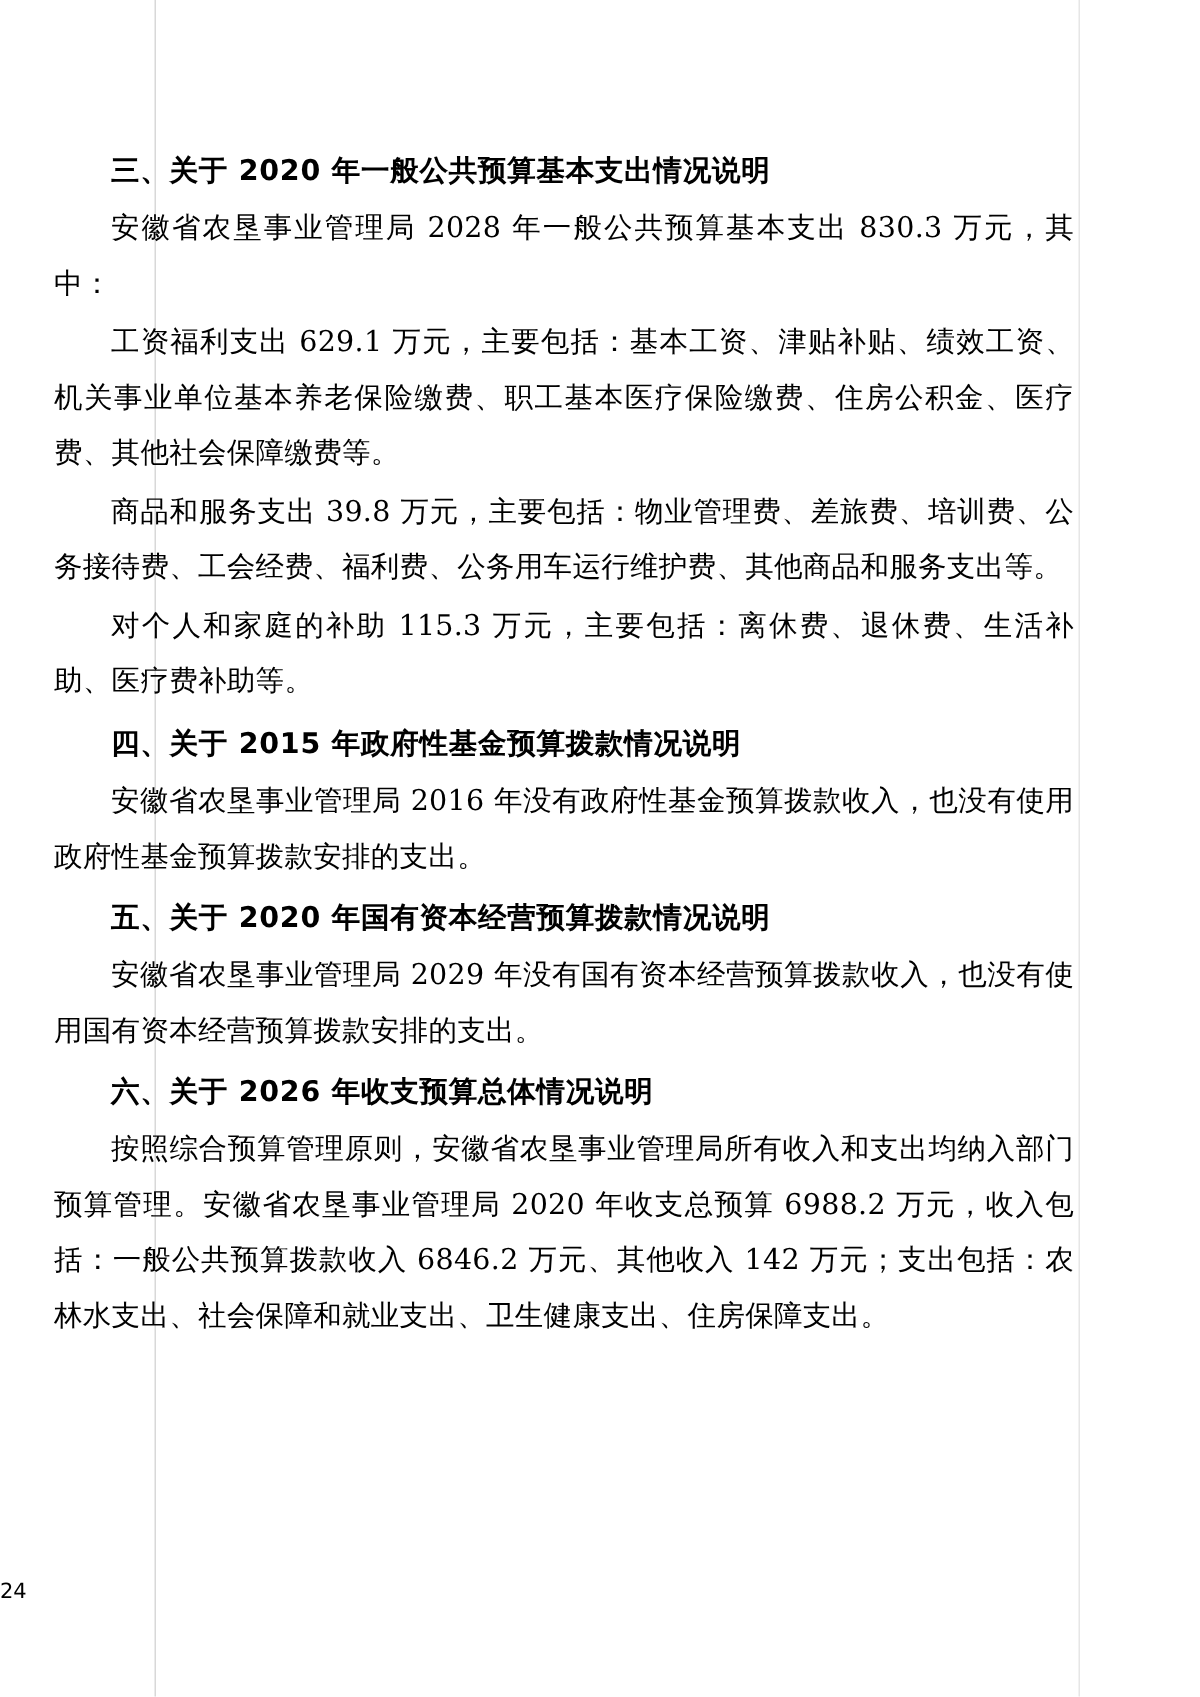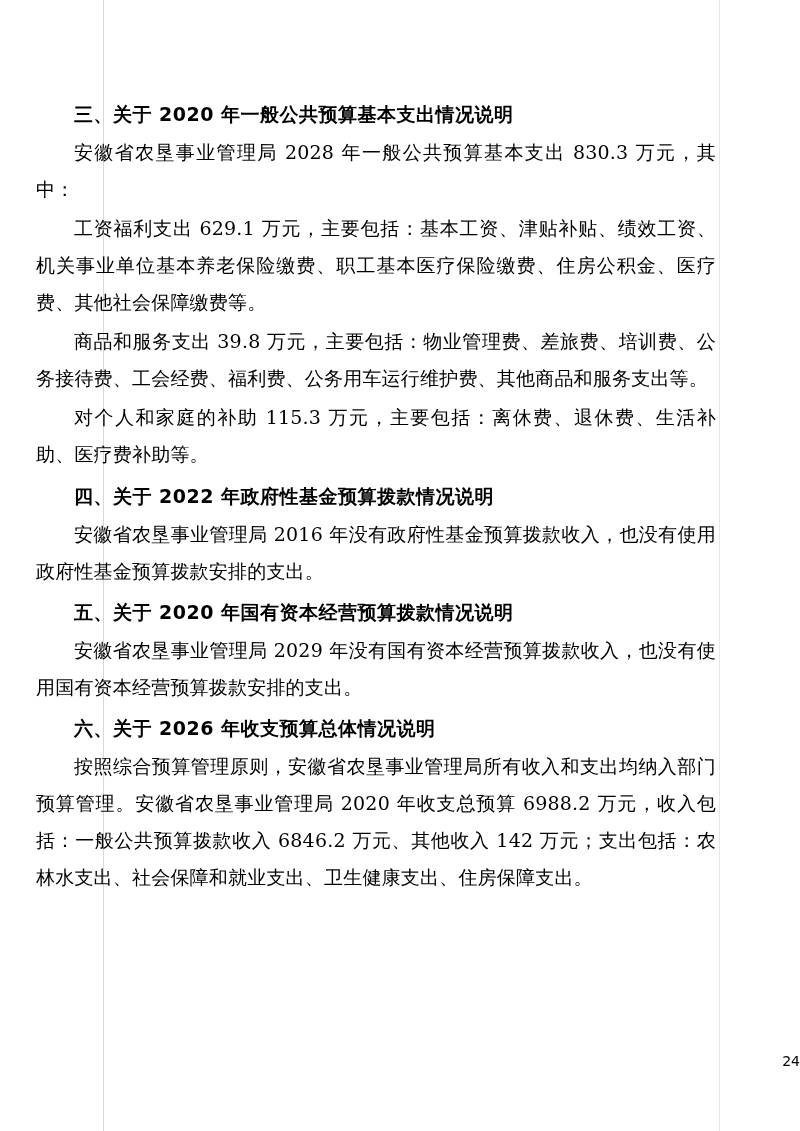--- a/index.html
+++ b/index.html
@@ -60,21 +60,21 @@
     letter-spacing: 0.2px;
   }
   .block {
     margin-bottom: 4px;
   }
   .page-number {
     position: absolute;
     bottom: 62px;
     left: 0;
     width: 800px;
-    text-align: right;
+    text-align: left;
     font-family: "DejaVu Sans", "Liberation Sans", sans-serif;
     font-size: 14px;
     color: #000;
   }
 </style>
 </head>
 <body>
 
 <div class="page">
 
@@ -85,21 +85,21 @@
 
     <div class="block">
       <h2 class="section-heading">三、关于 2020 年一般公共预算基本支出情况说明</h2>
       <p class="body-text">安徽省农垦事业管理局 2028 年一般公共预算基本支出 830.3 万元，其中：</p>
       <p class="body-text">工资福利支出 629.1 万元，主要包括：基本工资、津贴补贴、绩效工资、机关事业单位基本养老保险缴费、职工基本医疗保险缴费、住房公积金、医疗费、其他社会保障缴费等。</p>
       <p class="body-text">商品和服务支出 39.8 万元，主要包括：物业管理费、差旅费、培训费、公务接待费、工会经费、福利费、公务用车运行维护费、其他商品和服务支出等。</p>
       <p class="body-text">对个人和家庭的补助 115.3 万元，主要包括：离休费、退休费、生活补助、医疗费补助等。</p>
     </div>
 
     <div class="block">
-      <h2 class="section-heading">四、关于 2022 年政府性基金预算拨款情况说明</h2>
+      <h2 class="section-heading">四、关于 2015 年政府性基金预算拨款情况说明</h2>
       <p class="body-text">安徽省农垦事业管理局 2016 年没有政府性基金预算拨款收入，也没有使用政府性基金预算拨款安排的支出。</p>
     </div>
 
     <div class="block">
       <h2 class="section-heading">五、关于 2020 年国有资本经营预算拨款情况说明</h2>
       <p class="body-text">安徽省农垦事业管理局 2029 年没有国有资本经营预算拨款收入，也没有使用国有资本经营预算拨款安排的支出。</p>
     </div>
 
     <div class="block">
       <h2 class="section-heading">六、关于 2026 年收支预算总体情况说明</h2>

